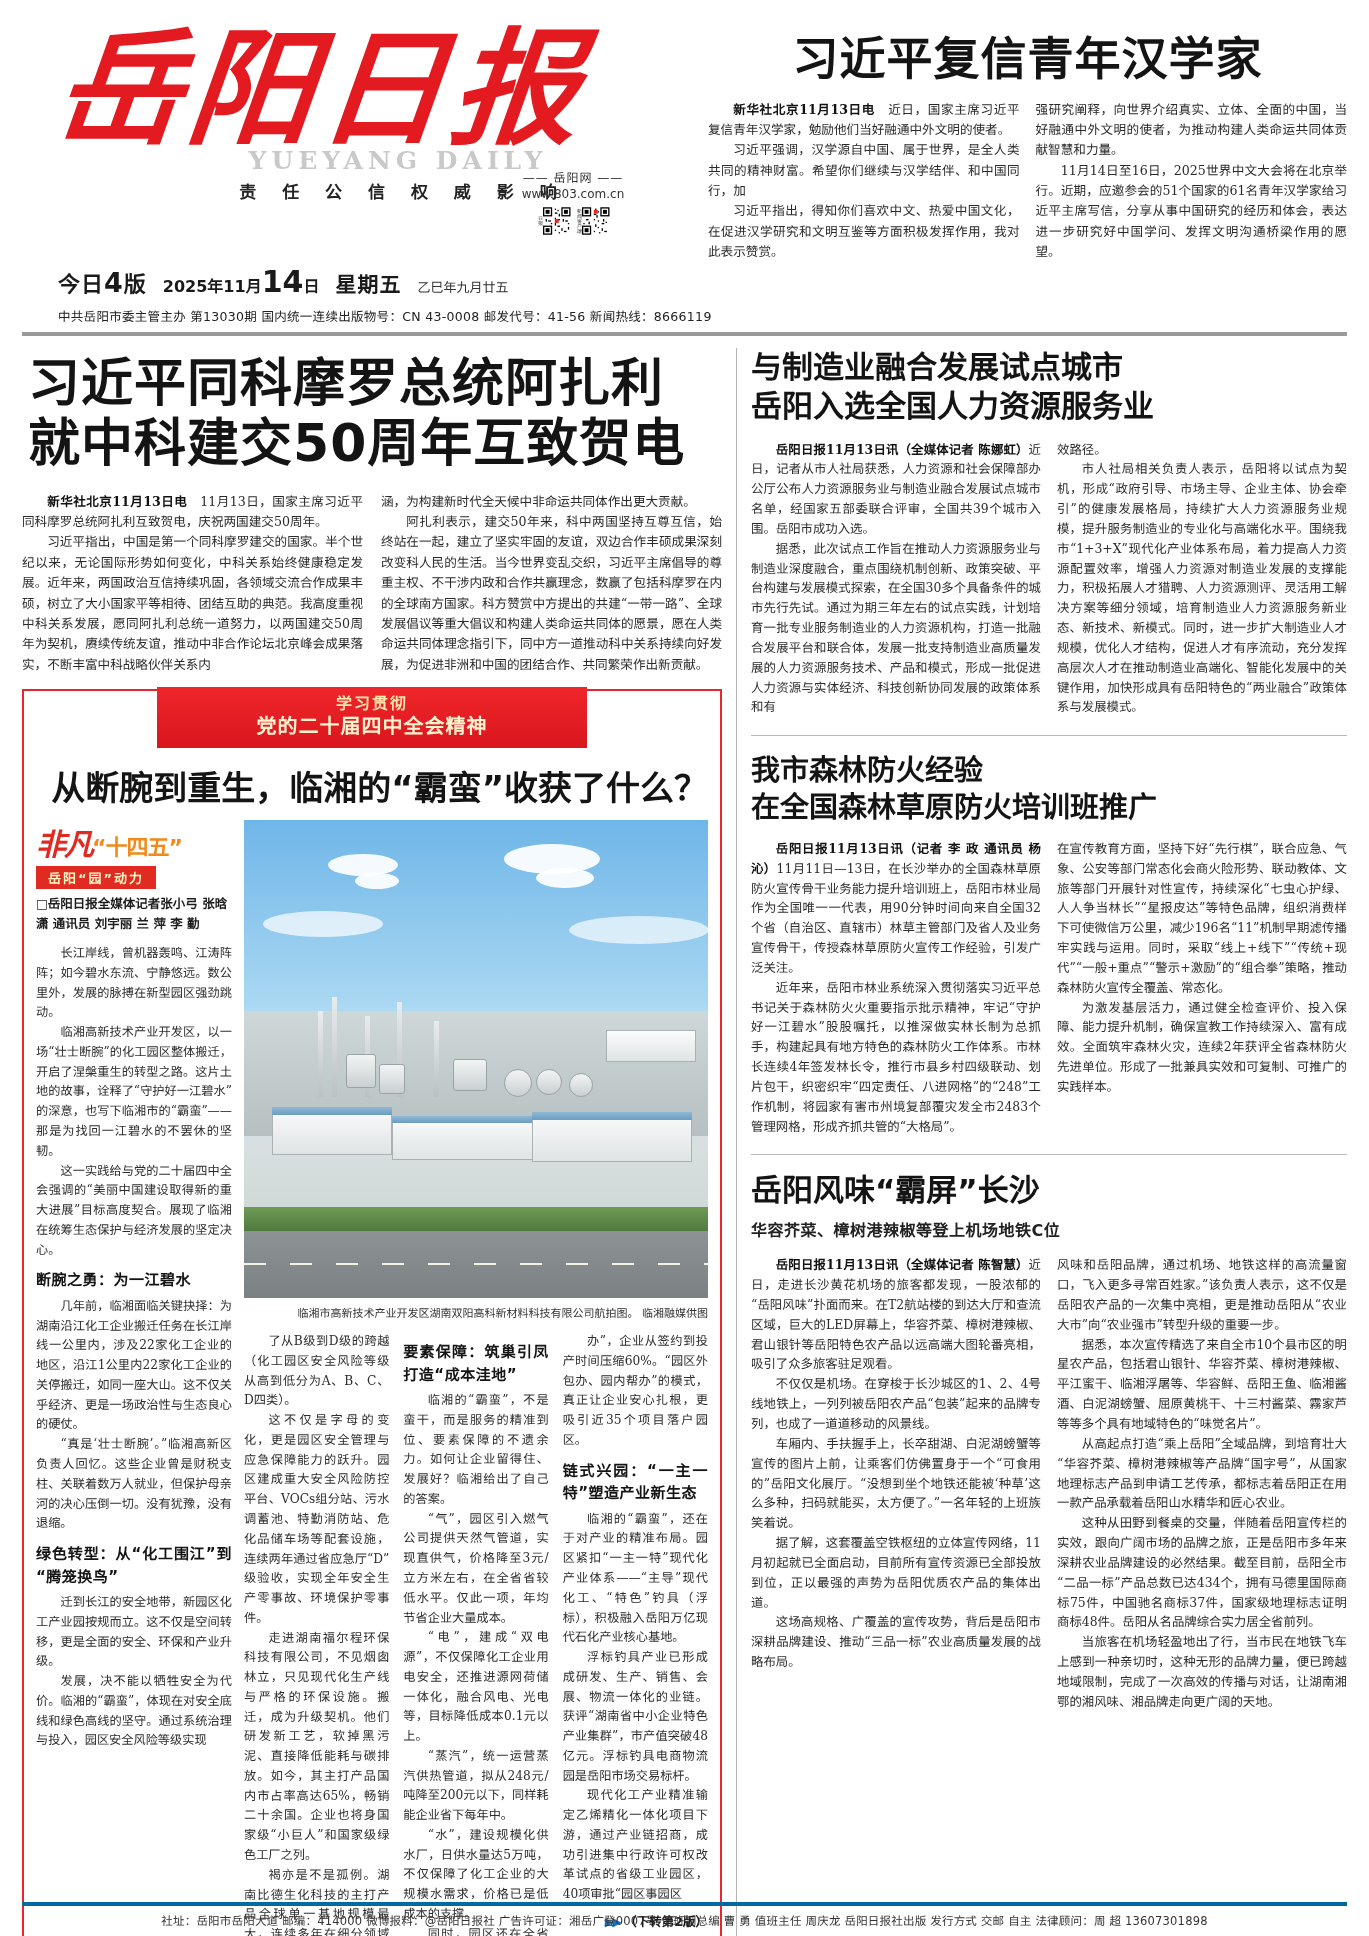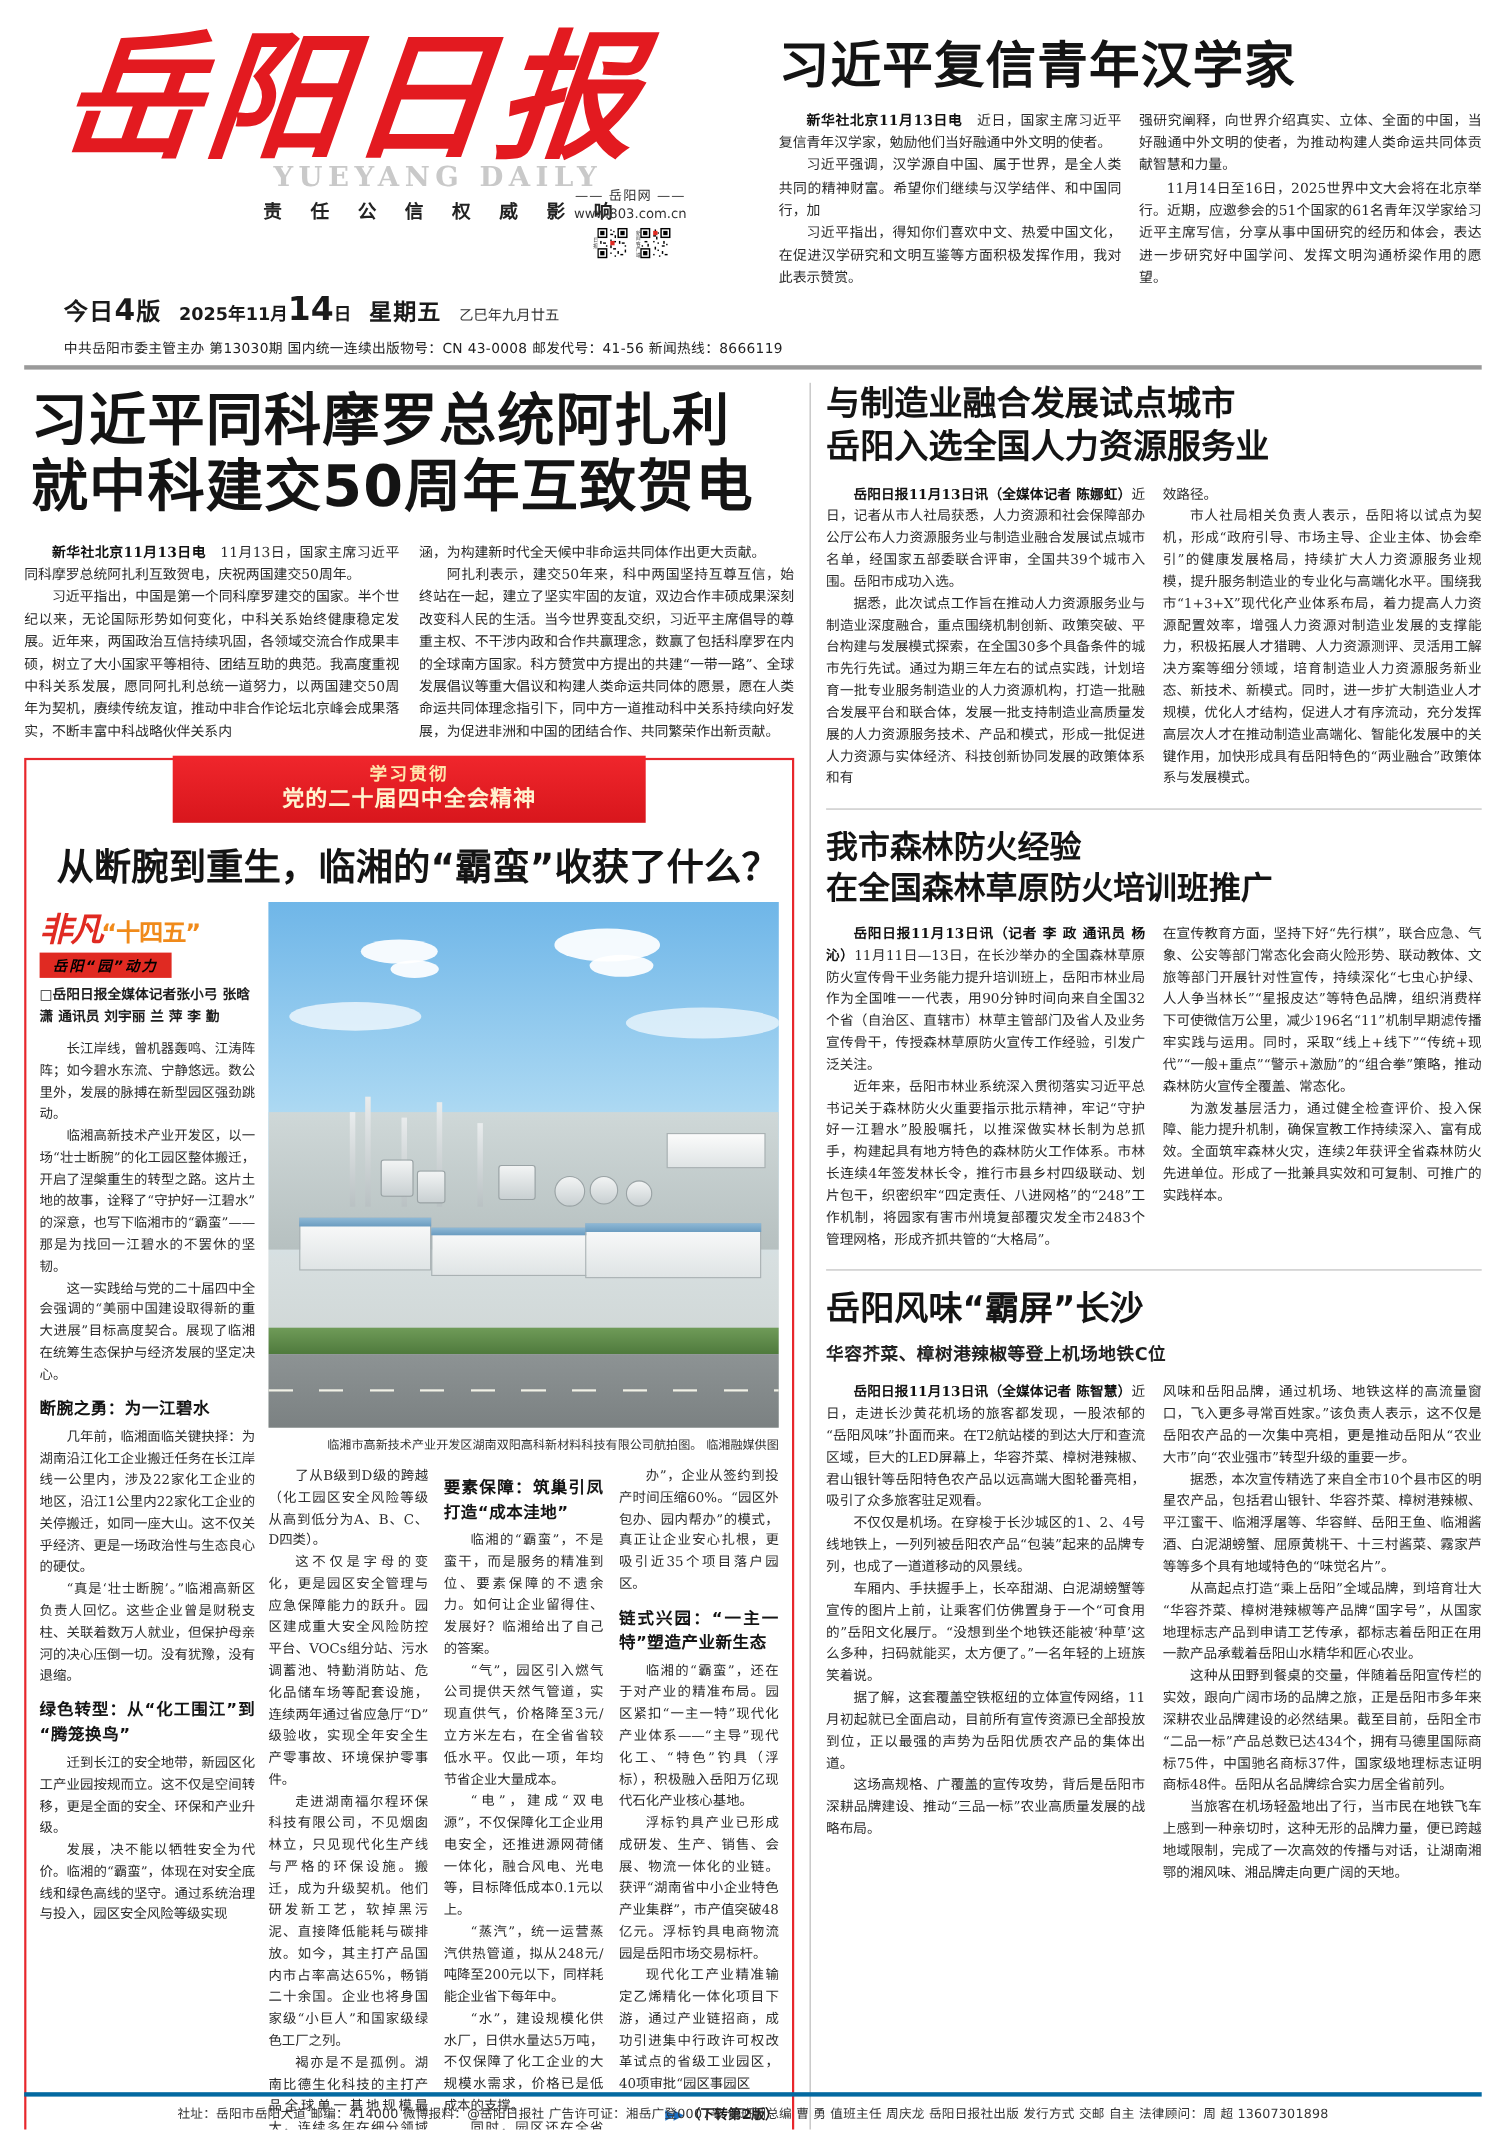--- a/index.html
+++ b/index.html
@@ -48,21 +48,21 @@
   .mast-web .wline { font-size: 12px; color: #333; letter-spacing: 1px; }
   .mast-web .wurl { font-size: 12px; color: #333; margin-top: 2px; font-family: "DejaVu Sans", sans-serif;}
   .qr-row { display: flex; gap: 5px; justify-content: center; margin-top: 3px; }
   .qr { width: 34px; height: 34px; display: flex; align-items: center; }
   .qr-label { font-size: 5px; writing-mode: vertical-rl; color: #444; line-height: 1.1; margin-right: 1px;}
   .qr-img { width: 30px; height: 30px; }
 
   .mast-right { flex: 1; padding: 34px 0 0 14px; }
   .hl-xi {
     font-size: 46px; font-weight: 700; letter-spacing: 1px;
-    line-height: 1.12; color: #141414; 
+    line-height: 1.12; color: #141414; text-align: center;
     font-family: "DejaVu Sans", "Liberation Sans", sans-serif;
   }
   .two-col-sm { display: flex; gap: 16px; margin-top: 14px; }
   .two-col-sm .col { flex: 1; }
 
   
   .datebar { display: flex; align-items: baseline; gap: 16px; padding: 2px 0 0 36px; }
   .db-issue { font-size: 22px; font-weight: 700; letter-spacing: 1px; }
   .db-issue .num { font-size: 27px; }
   .db-date { font-size: 16px; font-weight: 700; letter-spacing: 0px; }
@@ -133,22 +133,22 @@
   .feat-side { width: 196px; }
   .badge {
     width: 190px; height: 64px; position: relative; margin-bottom: 10px;
   }
   .badge .b-fei {
     font-size: 30px; font-weight: 700; color: #e02a22; font-style: italic;
     font-family: "DejaVu Serif","Liberation Serif",serif; letter-spacing: -2px;
   }
   .badge .b-145 { font-size: 22px; font-weight: 700; color: #f08a1a; letter-spacing: -1px;}
   .badge-l2 {
-    background: #e02a22; color: #000000; font-size: 13px; font-weight: 700;
-    display: inline-block; padding: 2px 12px; letter-spacing: 2px; margin-top: 2px; font-style: italic;
+    background: #e02a22; color: #fef9c3; font-size: 13px; font-weight: 700;
+    display: inline-block; padding: 2px 12px; letter-spacing: 2px; margin-top: 2px;
   }
   .byline { font-size: 12.5px; font-weight: 700; line-height: 1.6; color: #1d1d1d; margin-bottom: 10px;}
   p.ft {
     font-size: 12.2px; line-height: 1.62; text-align: justify; color: #2c2c2c;
     text-indent: 2em; font-family: "DejaVu Serif","Liberation Serif",serif;
   }
   .sub-h {
     font-size: 15px; font-weight: 700; color: #141414; letter-spacing: .5px;
     margin: 9px 0 5px; text-align: justify; line-height:1.5;
   }

